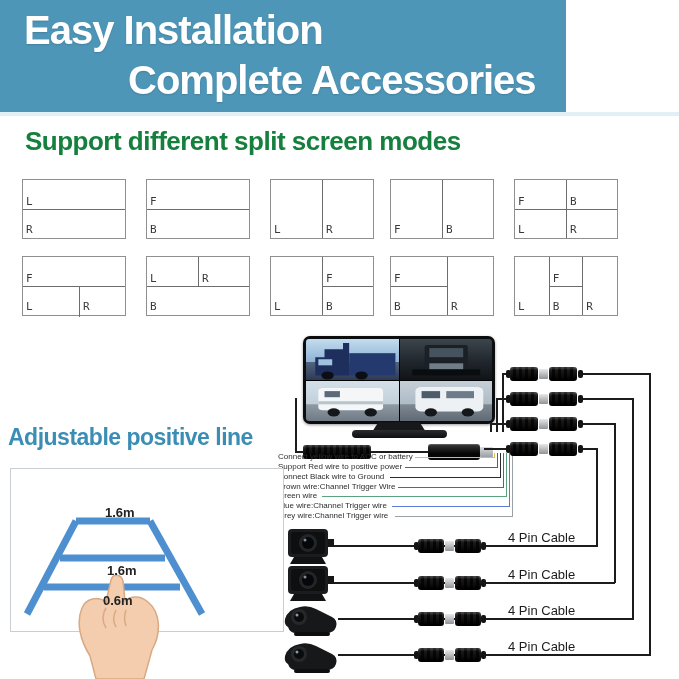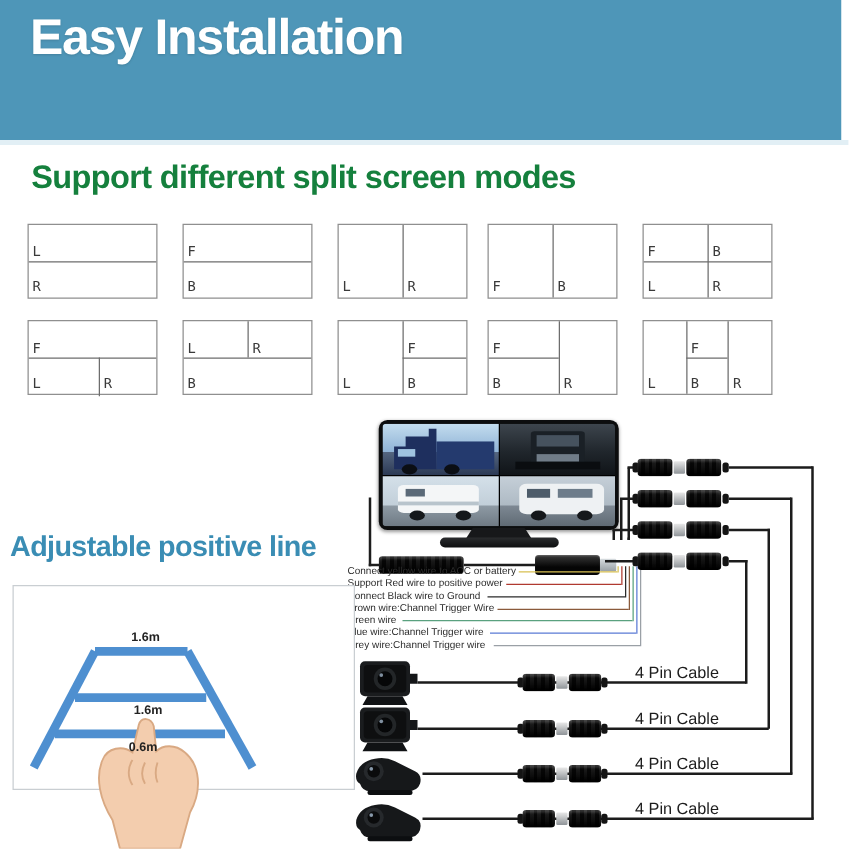--- a/index.html
+++ b/index.html
@@ -1,20 +1,20 @@
 <!DOCTYPE html>
 <html><head>
 <meta charset="utf-8">
 <style>
   html,body{margin:0;padding:0;background:#fff;}
   #canvas{position:relative;width:679px;height:679px;background:#ffffff;overflow:hidden;
           font-family:"Liberation Sans",sans-serif;}
 
   
-  .banner{position:absolute;left:0;top:0;width:673px;height:112px;background:#4e96b8;}
+  .banner{position:absolute;left:0;top:0;width:566px;height:112px;background:#4e96b8;}
   .banner-strip{position:absolute;left:0;top:112px;width:679px;height:4px;background:#e2eff5;}
   .banner .l1,.banner .l2{position:absolute;color:#fff;font-weight:bold;font-size:40px;
           letter-spacing:-1px;white-space:nowrap;text-shadow:0 1px 2px rgba(0,0,0,.15);}
   .banner .l1{left:24px;top:8px;}
   .banner .l2{left:128px;top:58px;}
 
   
   .h-split{position:absolute;left:25px;top:126px;font-size:26px;font-weight:bold;color:#3a8db4;letter-spacing:-.5px;}
   .h-rev{position:absolute;left:8px;top:424px;font-size:23px;font-weight:bold;color:#3a8db4;letter-spacing:-.5px;}
 
@@ -70,30 +70,31 @@
   .wire-label{position:absolute;font-size:8px;line-height:9px;color:#2d2d2d;white-space:nowrap;text-align:center;}
   .wire-line,.wire-vert{position:absolute;}
   .wire-line{height:1px;}
   .wire-vert{width:1px;}
 
   
   .cable-label{position:absolute;font-size:13px;color:#1c1c1c;white-space:nowrap;}
 
   
   .rev-box{position:absolute;left:10px;top:468px;width:272px;height:162px;border:1px solid #c9ced2;background:#fff;}
-  .rev-label{position:absolute;font-size:10px;font-weight:bold;color:#222;}
+  .rev-label{position:absolute;font-size:13px;font-weight:bold;color:#222;}
   .rev-svg{position:absolute;left:10px;top:468px;width:272px;height:211px;overflow:visible;pointer-events:none;}
 </style>
 </head>
 <body>
 
 <div id="canvas">
 
   <div class="banner" style="background: rgb(78, 150, 184);">
     <div class="l1">Easy Installation</div>
+    <div class="l2">Complete Accessories</div>
   </div>
   <div class="banner-strip"></div>
 
   <div class="h-split" style="color: #15803d;">Support different split screen modes</div>
   <div class="h-rev" style="color: rgb(58, 141, 180);">Adjustable positive line</div>
 
   <div class="sbox" style="left:22px;top:179px">
     <div class="hl" style="left:0;top:29px;width:100%;height:1px"></div>
     <i class="sl" style="left:3px;bottom:31px">L</i>
     <i class="sl" style="left:3px;bottom:3px">R</i>

